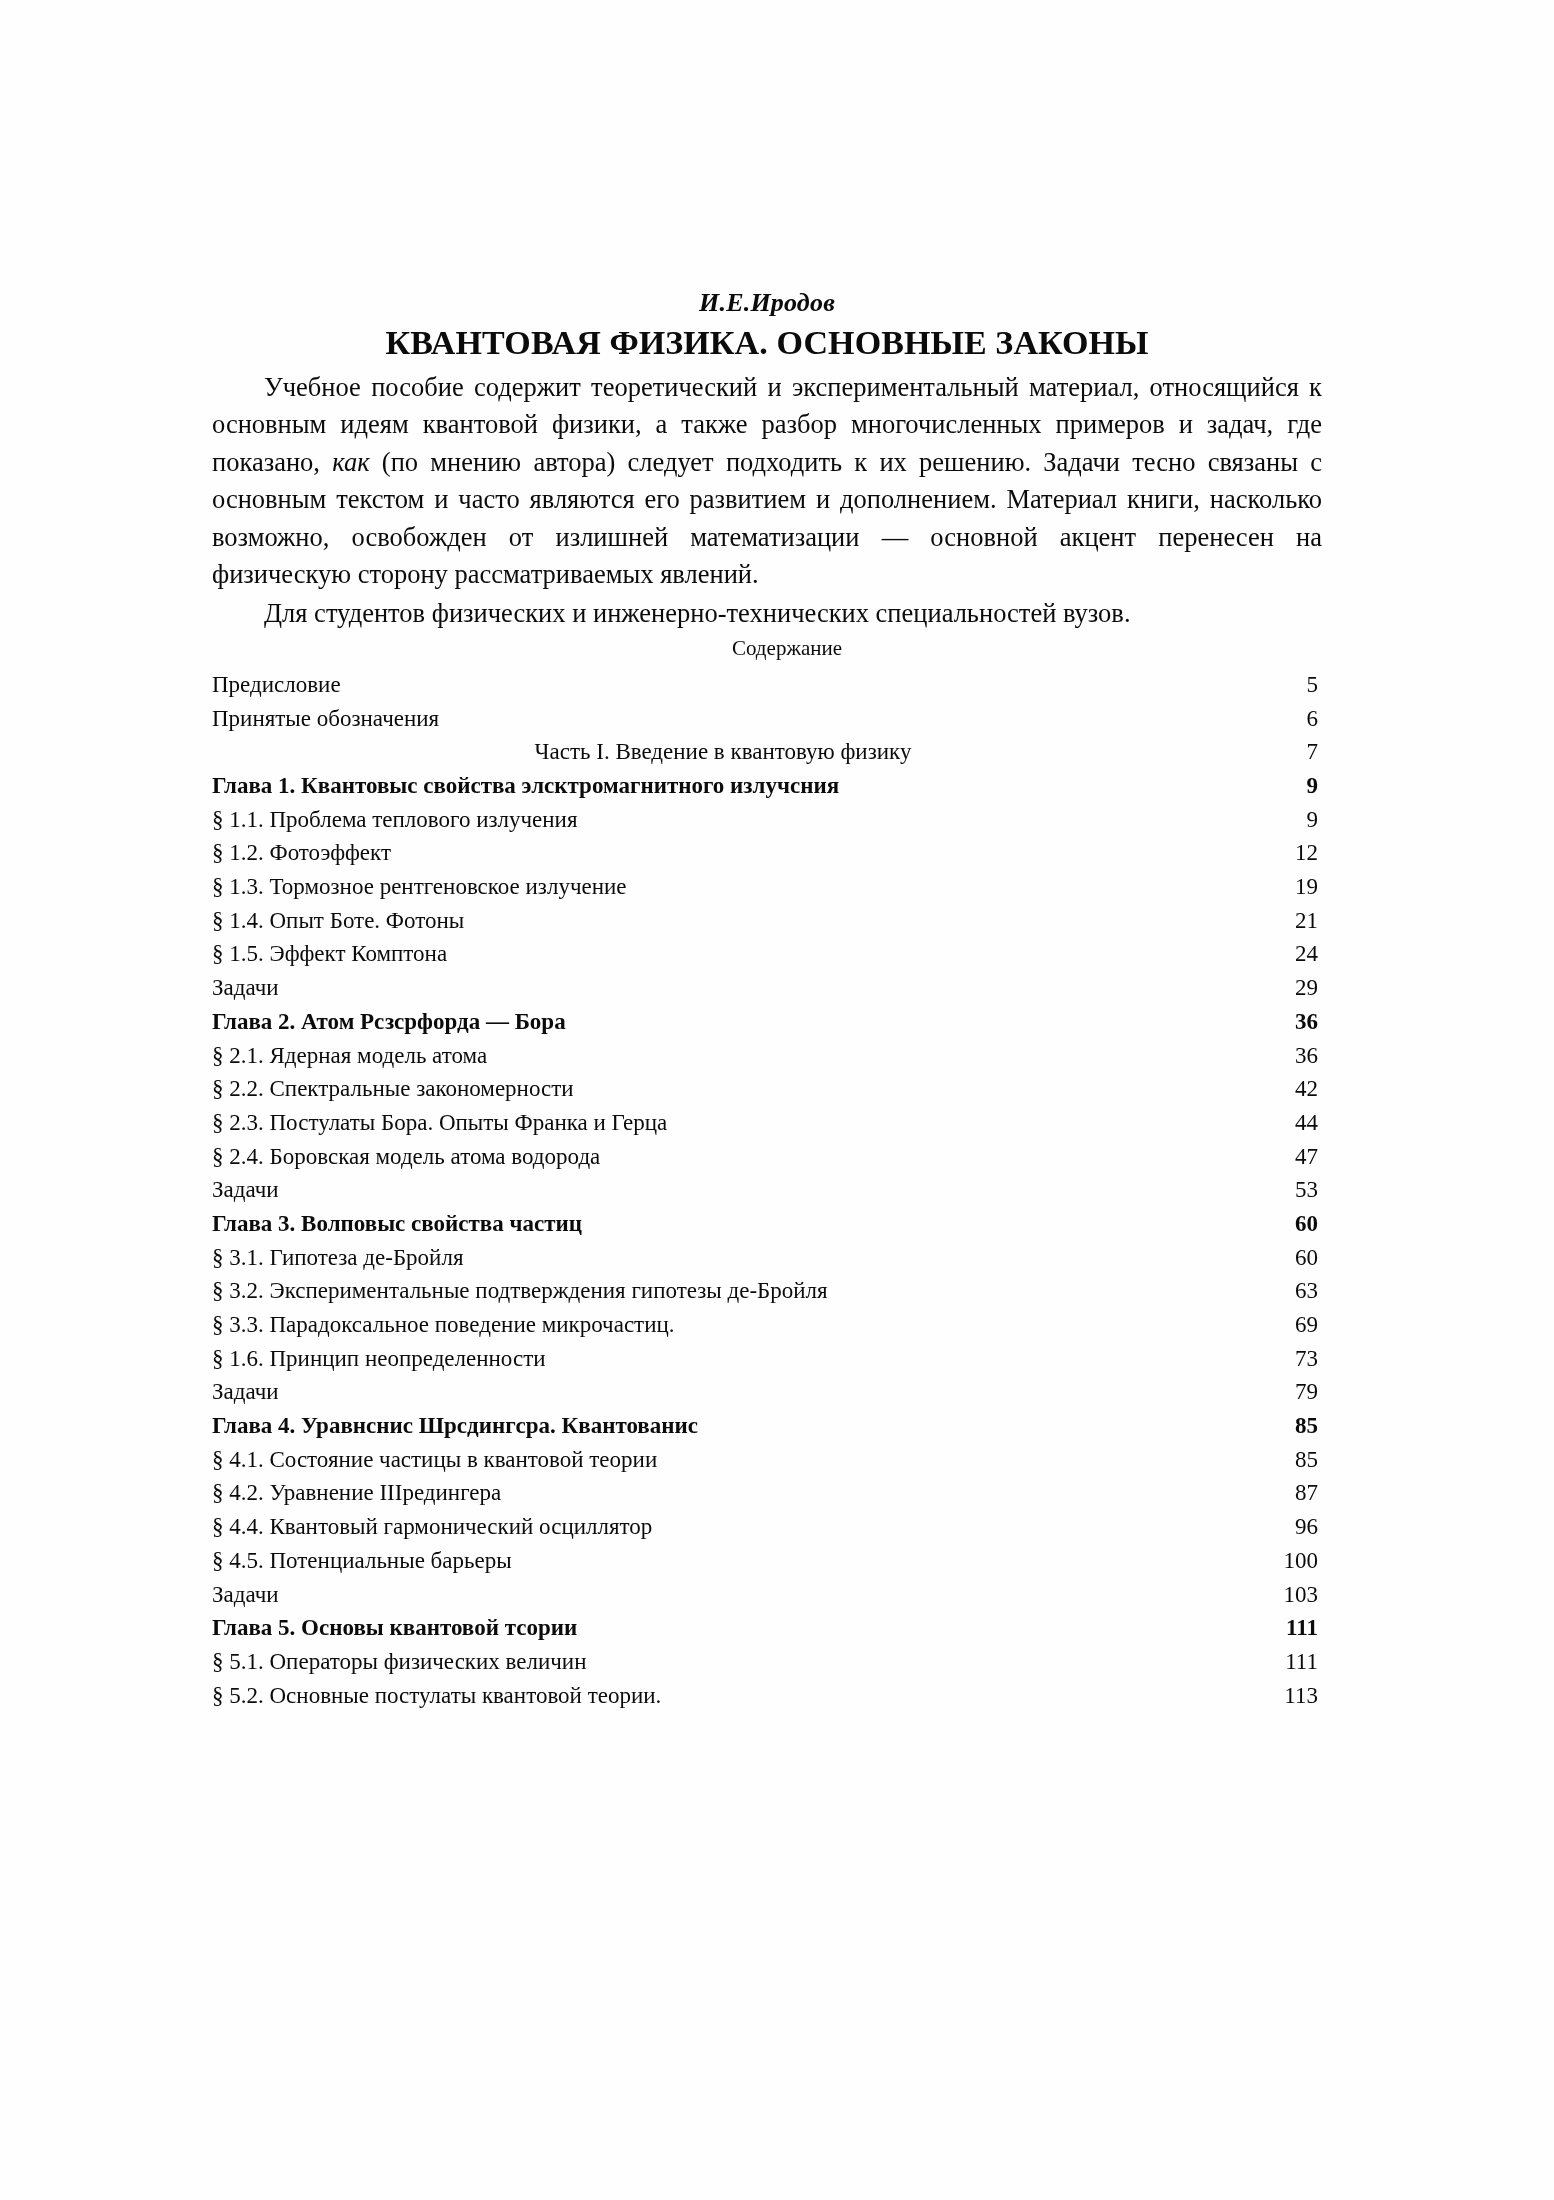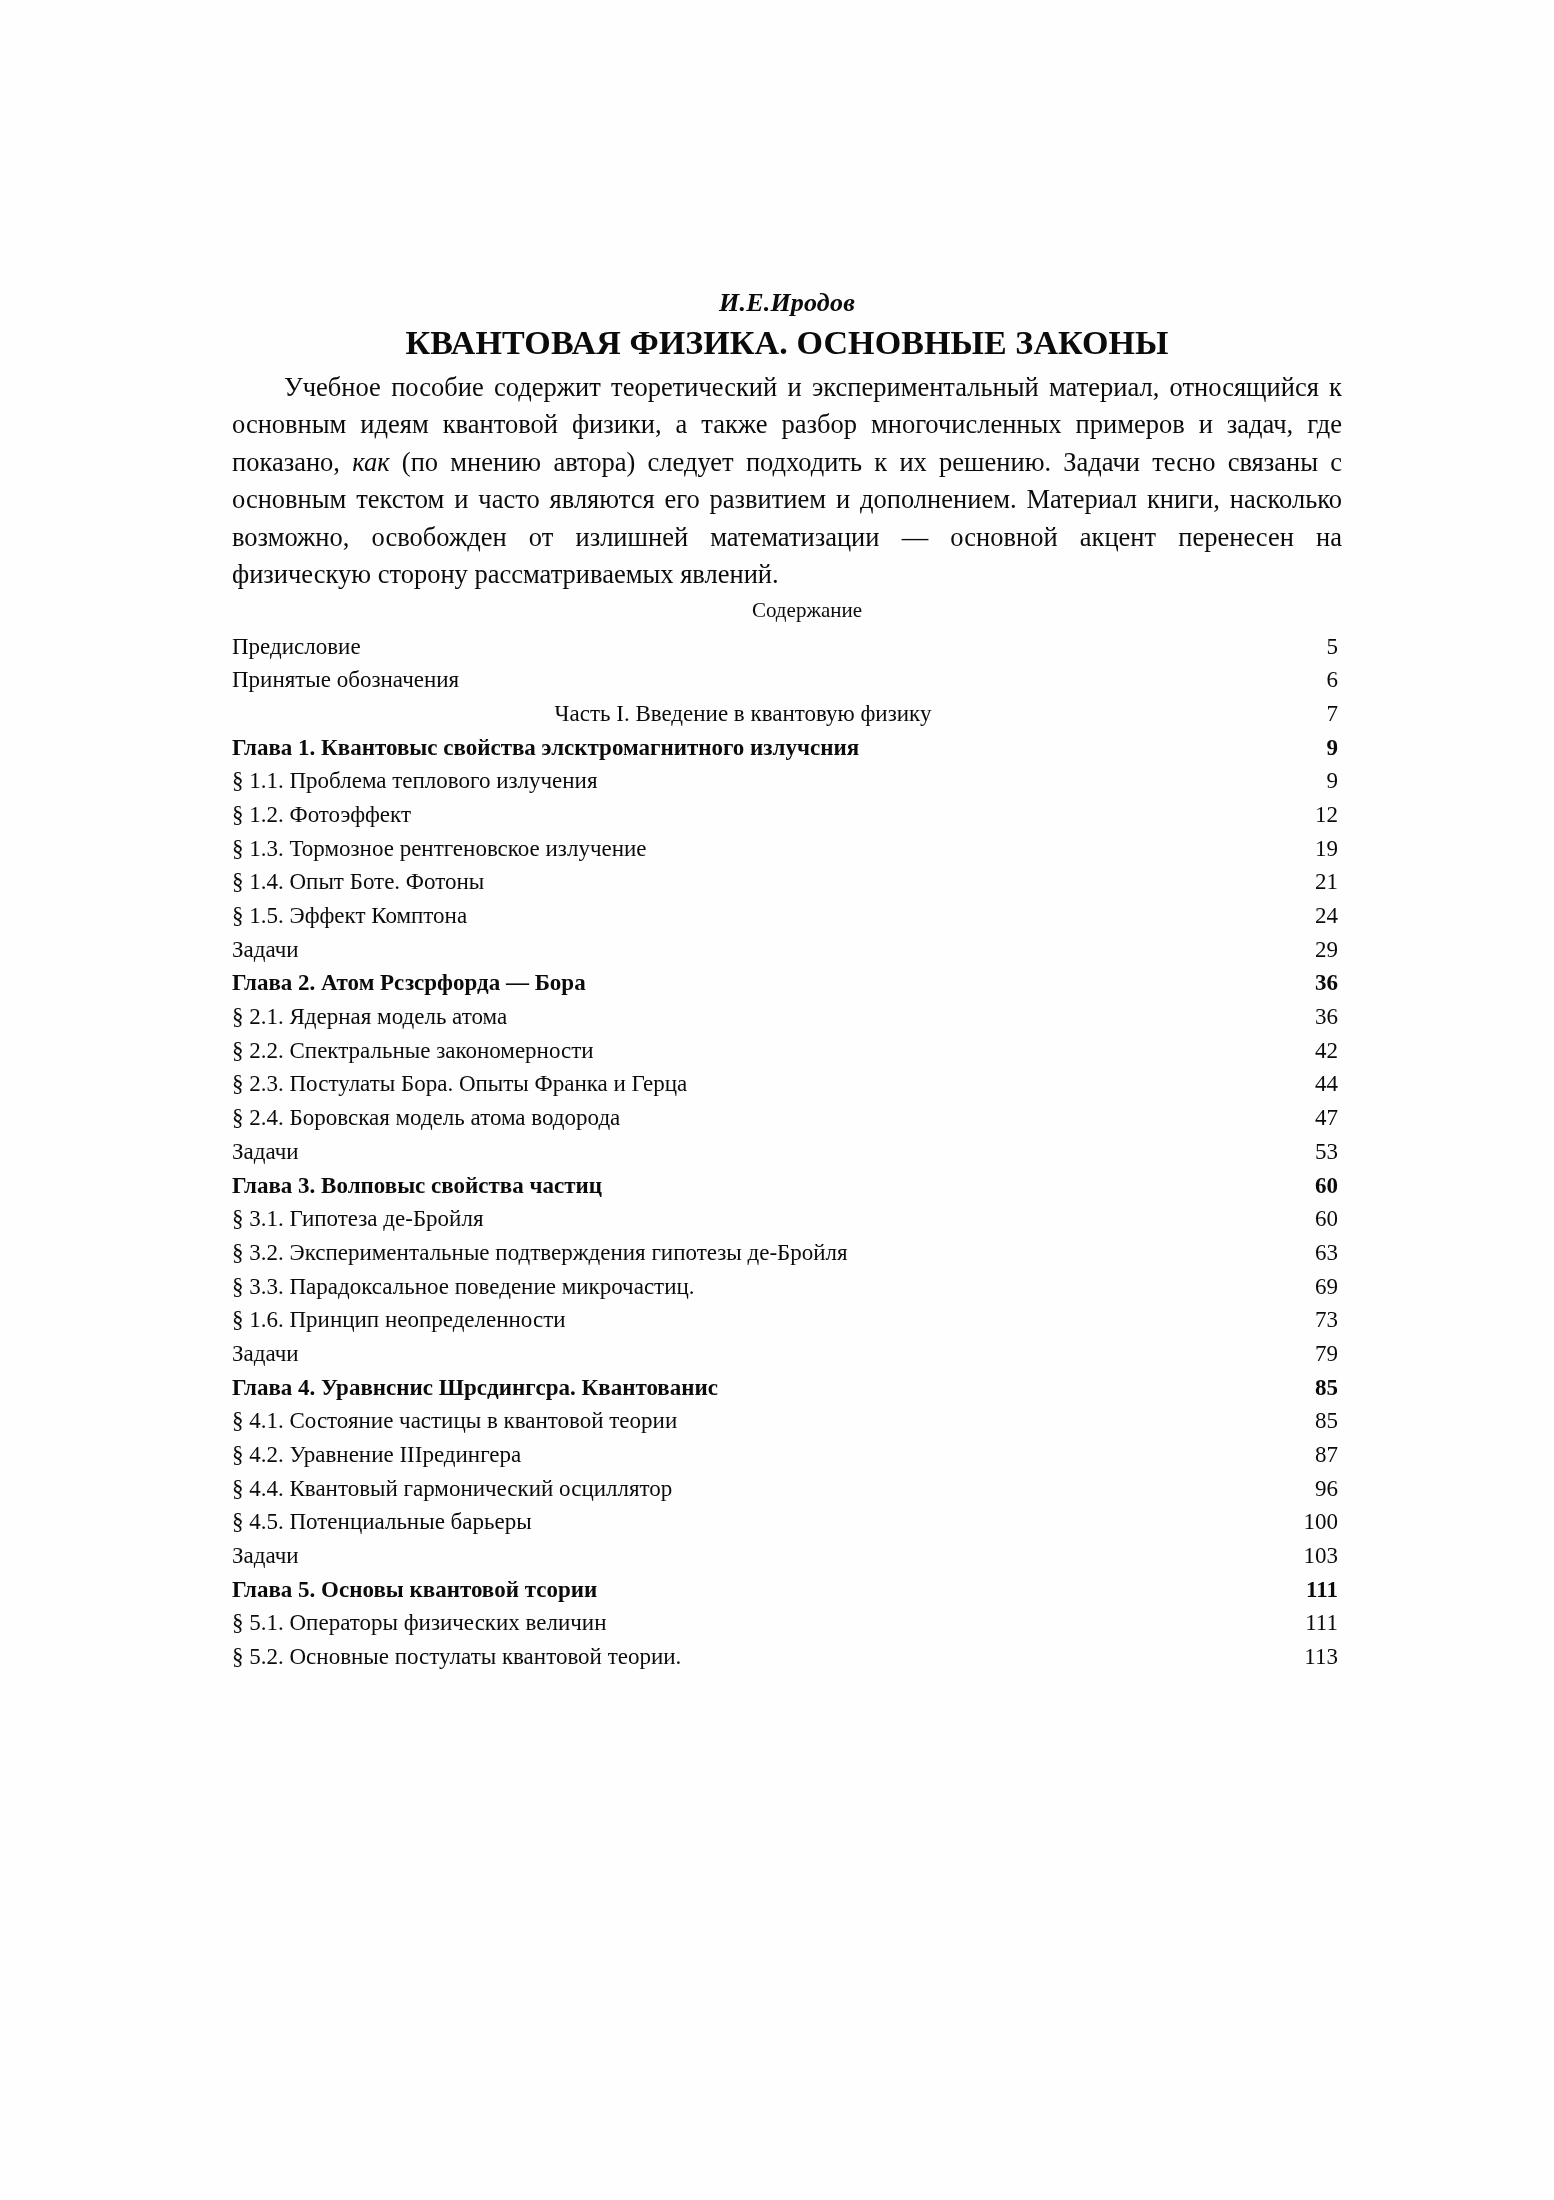--- a/index.html
+++ b/index.html
@@ -22,21 +22,20 @@
     top: 0;
     width: 1554px;
     height: 2200px;
     background: #fefefe;
   }
   .content {
     position: absolute;
     left: 212px;
     top: 288px;
     width: 1110px;
-    margin-left: 20px;
   }
 
   
   .author {
     text-align: center;
     font-style: italic;
     font-weight: 700;
     font-size: 26px;
     line-height: 1.18;
     letter-spacing: 0.2px;
@@ -122,20 +121,21 @@
 
 <div class="page">
   <div class="content">
 
     <div class="author">И.Е.Иродов</div>
 
     <div class="book-title">КВАНТОВАЯ ФИЗИКА. ОСНОВНЫЕ ЗАКОНЫ</div>
 
     <p class="abstract"><span>Учебное пособие содержит теоретический и экспериментальный материал, относящийся к основным идеям квантовой физики, а также разбор многочисленных примеров и задач, где показано, </span><em>как</em><span> (по мнению автора) следует подходить к их решению. Задачи тесно связаны с основным текстом и часто являются его развитием и дополнением. Материал книги, насколько возможно, освобожден от излишней математизации — основной акцент перенесен на физическую сторону рассматриваемых явлений.</span></p>
 
+    <p class="abstract last">Для студентов физических и инженерно-технических специальностей вузов.</p>
 
     <div class="contents-heading">Содержание</div>
 
     <div class="toc" id="toc-list">
         <div class="toc-row plain">
           <span class="toc-label">Предисловие</span>
           <span class="toc-page">5</span>
         </div>
         <div class="toc-row plain">
           <span class="toc-label">Принятые обозначения</span>

